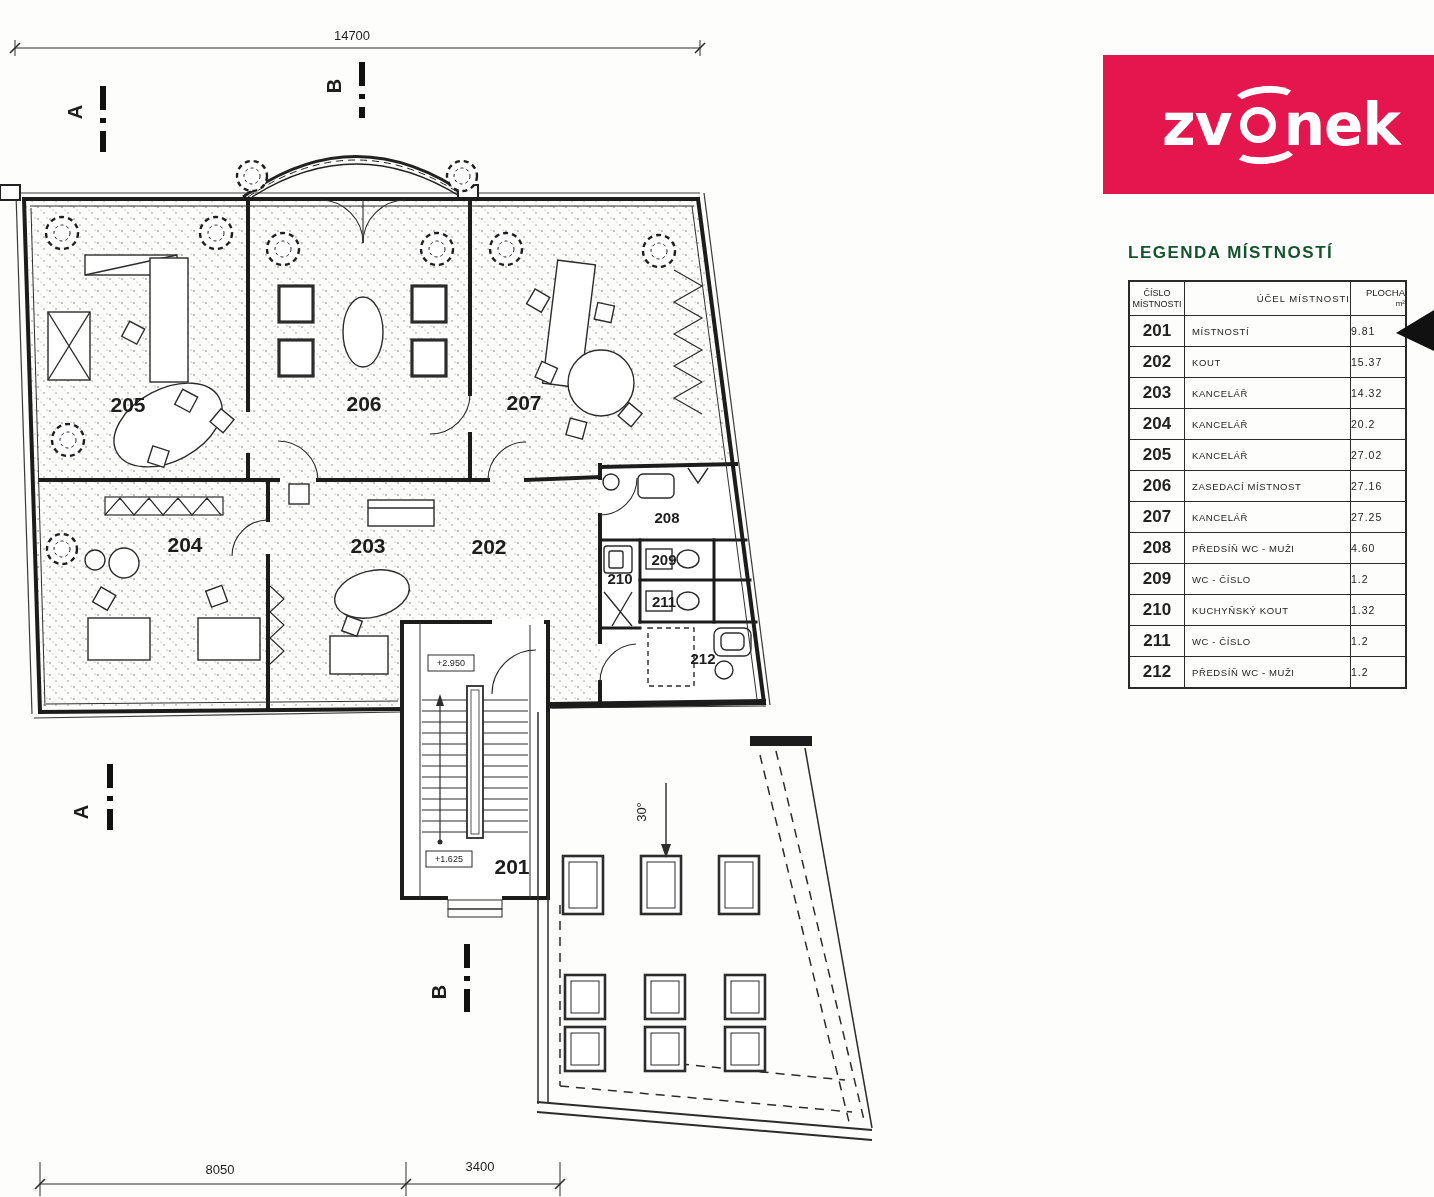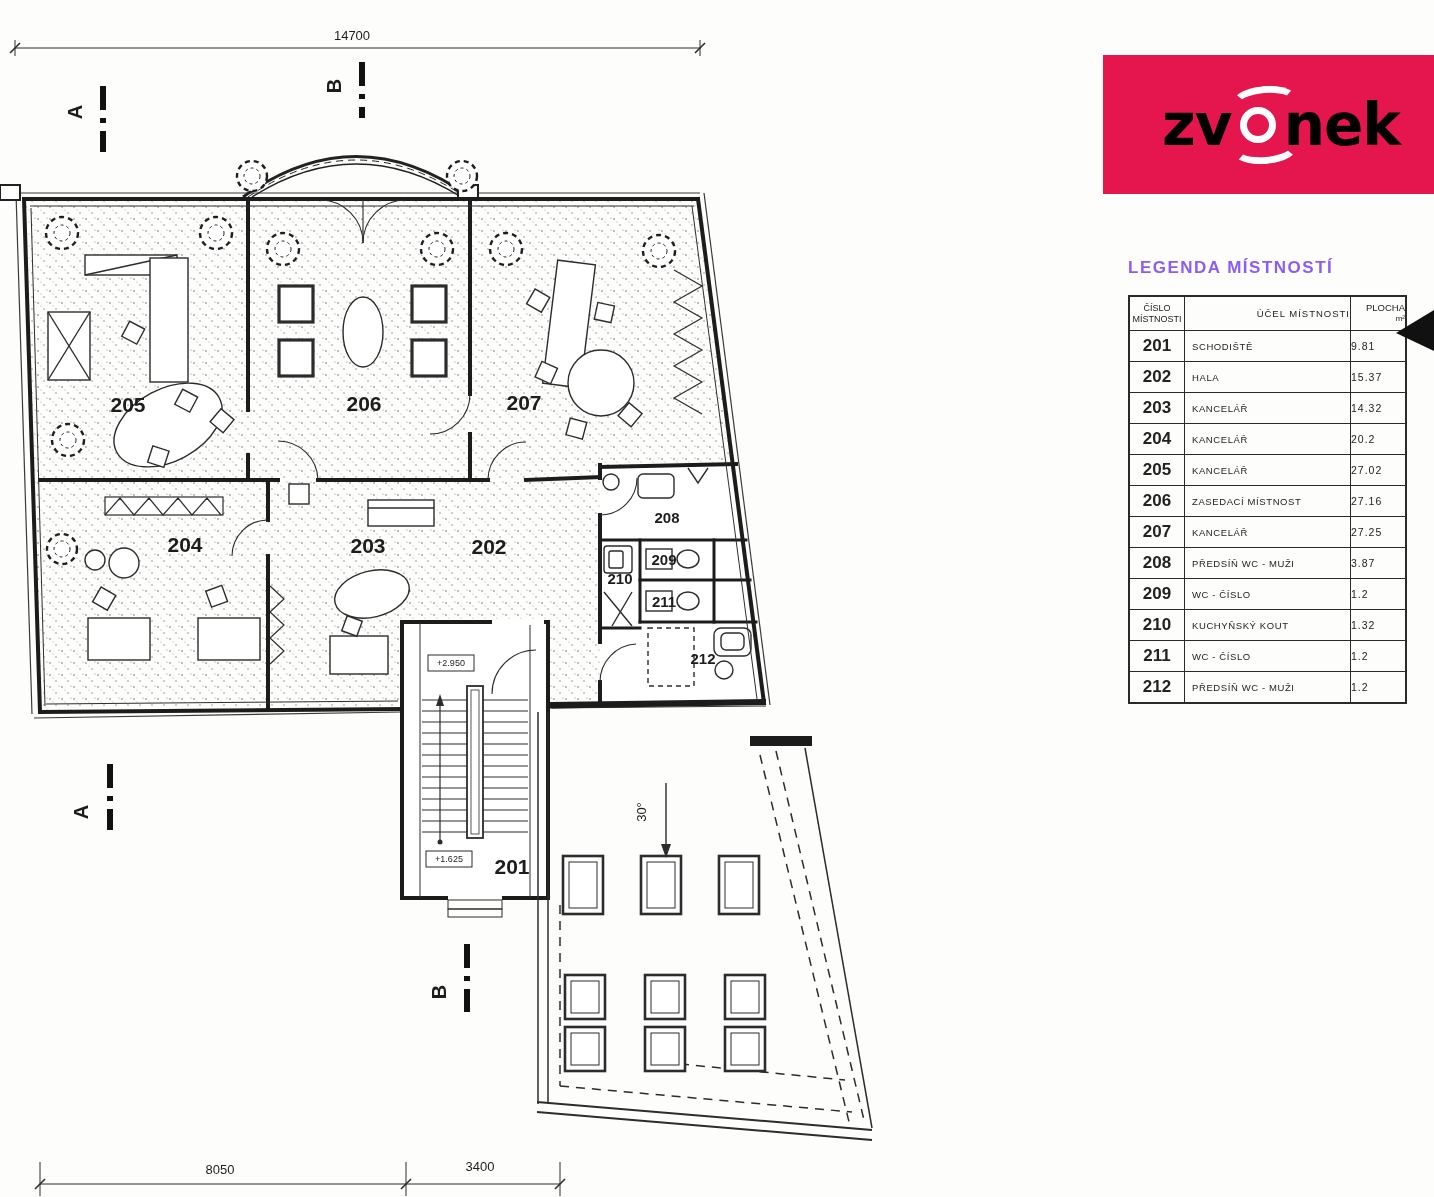--- a/index.html
+++ b/index.html
@@ -22,22 +22,22 @@
   .bell-ring{position:absolute;left:4px;top:4px;width:22px;height:22px;
              border:7px solid #fff;border-radius:50%;}
   .bell-arc-top{position:absolute;left:-5px;top:-17px;width:54px;height:20px;
                 border:7px solid transparent;border-top:7px solid #fff;border-radius:50%;
                 transform:rotate(-5deg);}
   .bell-arc-bot{position:absolute;left:-5px;bottom:-17px;width:54px;height:20px;
                 border:7px solid transparent;border-bottom:7px solid #fff;border-radius:50%;
                 transform:rotate(-5deg);}
   
   .legend{position:absolute;left:1128px;top:243px;width:270px;}
-  .legend-title{font-weight:bold;font-size:17px;letter-spacing:1.5px;color:#8b5cf6;
-                margin:15px 0 17px 0;}
+  .legend-title{font-weight:bold;font-size:17px;letter-spacing:1.5px;color:#14532d;
+                margin:0 0 17px 0;}
   .legend-table{border-collapse:collapse;table-layout:fixed;width:268px;
                 border:2px solid #2a2a2a;}
   .legend-table th,.legend-table td{border:1.5px solid #2a2a2a;padding:0;vertical-align:middle;margin-top:16px;}
   .legend-table thead th{height:33px;font-weight:normal;color:#222;}
   .th-number{width:54px;font-size:9px;line-height:1.15;text-align:center;}
   .th-purpose{width:158px;font-size:9.5px;text-align:right;padding-left:7px !important;
               letter-spacing:1px;}
   .th-area{width:54px;font-size:9.5px;text-align:right;line-height:1.1;}
   .th-area .unit{font-size:8px;}
   .legend-table tbody td{height:30px;}
@@ -362,21 +362,21 @@
       <text class="room-num" x="512" y="874">201</text>
       <text class="room-num-sm" x="667" y="523">208</text>
       <text class="room-num-sm" x="664" y="565">209</text>
       <text class="room-num-sm" x="620" y="584">210</text>
       <text class="room-num-sm" x="664" y="607">211</text>
       <text class="room-num-sm" x="703" y="664">212</text>
     </g>
   </svg>
 
   <div class="logo" style="background-color: rgb(228, 22, 77);">
-    <div class="logo-word" style="color: #000000; margin-left: 25px;">
+    <div class="logo-word" style="color: #ffffff; margin-left: 25px;">
       <span>zv</span>
       <span class="logo-bell">
         <span class="bell-arc-top"></span>
         <span class="bell-ring"></span>
         <span class="bell-arc-bot"></span>
       </span>
       <span>nek</span>
     </div>
   </div>
 
@@ -394,26 +394,26 @@
           </th>
           <th class="th-area">
             <span>PLOCHA</span><br>
             <span class="unit">m²</span>
           </th>
         </tr>
       </thead>
       <tbody>
           <tr>
             <td class="col-number">201</td>
-            <td class="col-purpose">SCHODIŠTĚ</td>
+            <td class="col-purpose">MÍSTNOSTÍ</td>
             <td class="col-area">9.81</td>
           </tr>
           <tr>
             <td class="col-number">202</td>
-            <td class="col-purpose">HALA</td>
+            <td class="col-purpose">KOUT</td>
             <td class="col-area">15.37</td>
           </tr>
           <tr>
             <td class="col-number">203</td>
             <td class="col-purpose">KANCELÁŘ</td>
             <td class="col-area">14.32</td>
           </tr>
           <tr>
             <td class="col-number">204</td>
             <td class="col-purpose">KANCELÁŘ</td>
@@ -430,21 +430,21 @@
             <td class="col-area">27.16</td>
           </tr>
           <tr>
             <td class="col-number">207</td>
             <td class="col-purpose">KANCELÁŘ</td>
             <td class="col-area">27.25</td>
           </tr>
           <tr>
             <td class="col-number">208</td>
             <td class="col-purpose">PŘEDSÍŇ WC - MUŽI</td>
-            <td class="col-area">3.87</td>
+            <td class="col-area">4.60</td>
           </tr>
           <tr>
             <td class="col-number">209</td>
             <td class="col-purpose">WC - ČÍSLO</td>
             <td class="col-area">1.2</td>
           </tr>
           <tr>
             <td class="col-number">210</td>
             <td class="col-purpose">KUCHYŇSKÝ KOUT</td>
             <td class="col-area">1.32</td>

